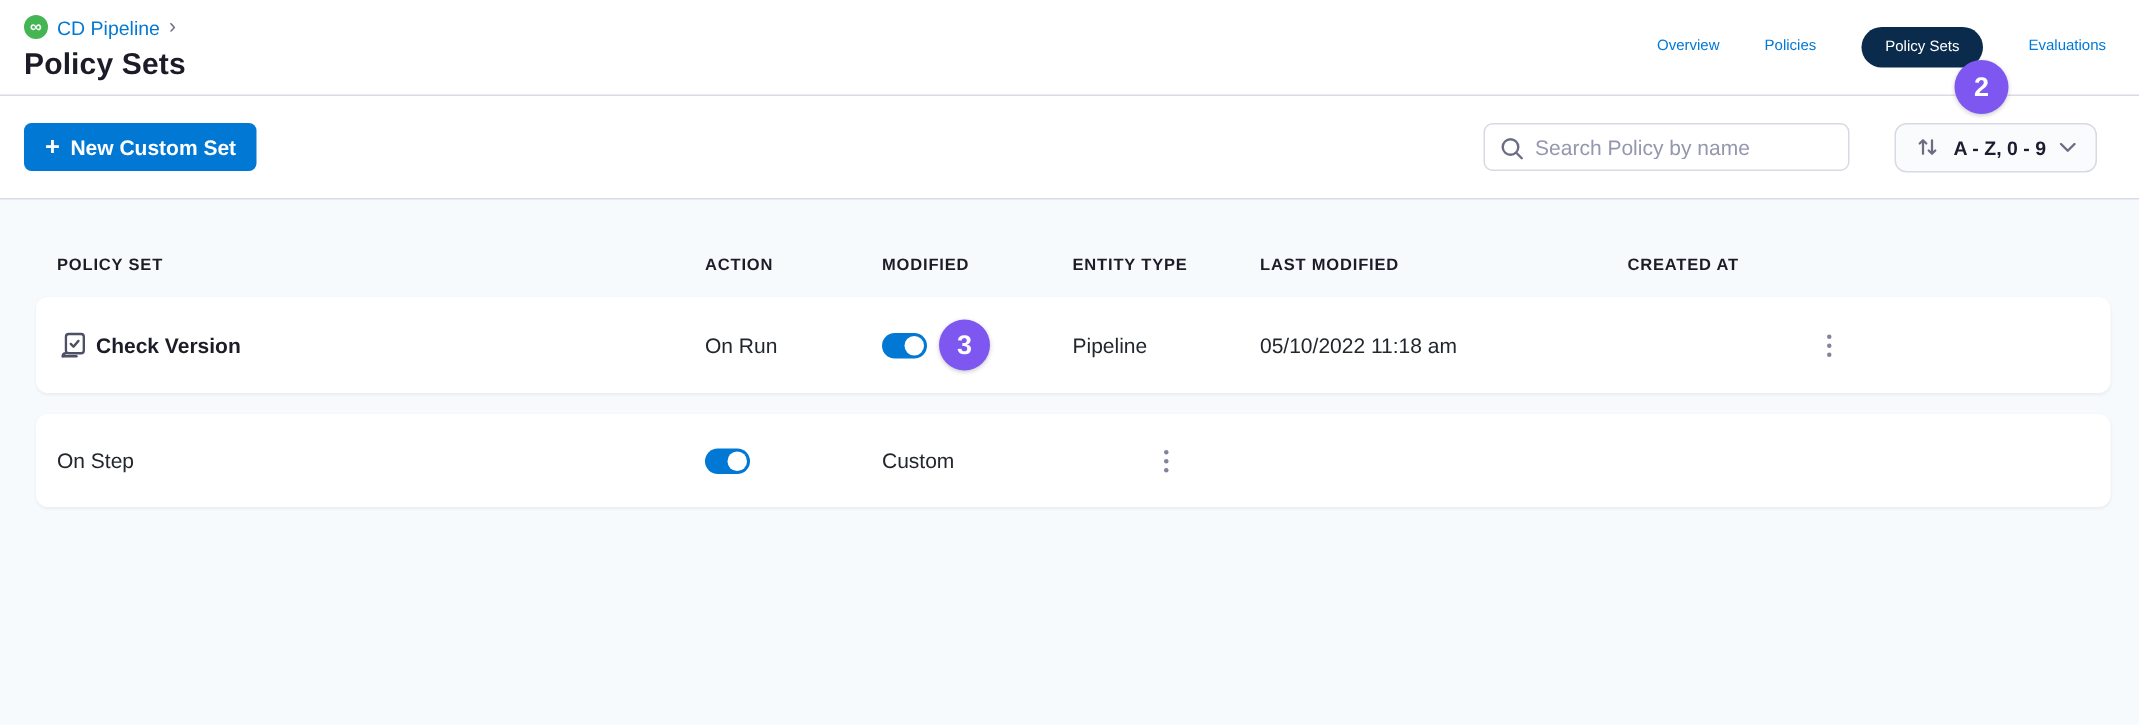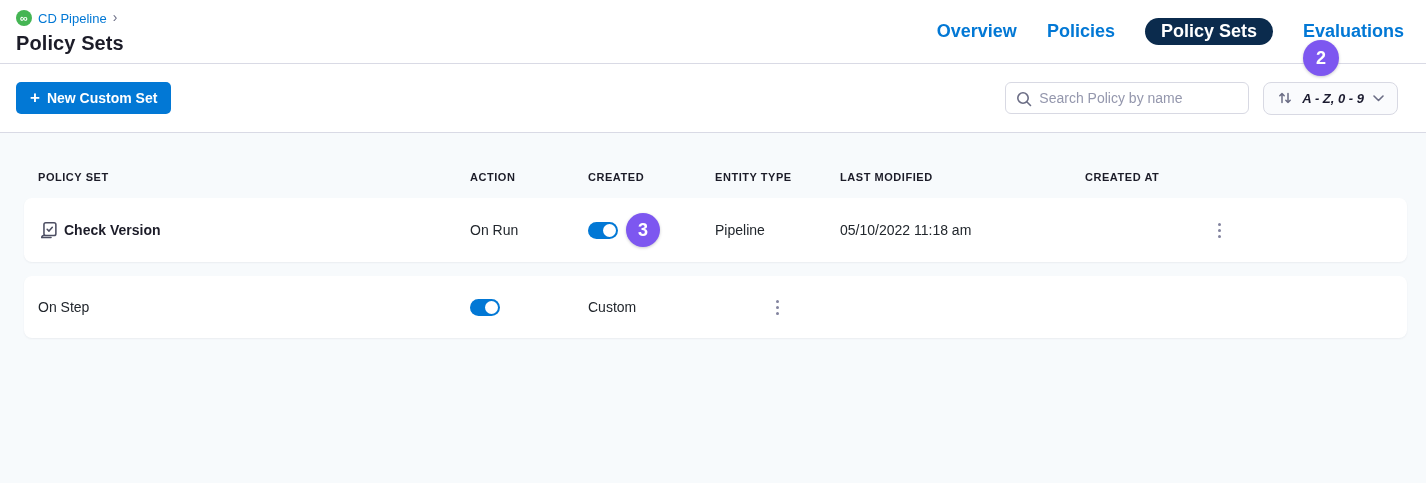--- a/index.html
+++ b/index.html
@@ -26,21 +26,21 @@
     background: #45b554; color: #ffffff;
     font-size: 11px; font-weight: 700; line-height: 15px;
     display: inline-flex; align-items: center; justify-content: center;
   }
   .crumb { color: #0278d5; font-size: 13px; font-weight: 500; text-decoration: none; cursor: pointer; }
   .crumb-sep { color: #6b6d85; font-size: 14px; line-height: 1; margin-top: -2px; }
   .title { font-size: 20px; font-weight: 700; color: #1c1c28; margin-top: 5px; letter-spacing: 0.1px; }
 
   .tabs { position: absolute; top: 17px; right: 22px; display: flex; align-items: center; gap: 30px; }
   .tab {
-    color: #0278d5; font-size: 18px; font-weight: 700;
+    color: #0278d5; font-size: 10px; font-weight: 400;
     text-decoration: none; cursor: pointer; line-height: 28px; white-space: nowrap;
   }
   .tab-active {
     background: #0b2b4d; color: #ffffff;
     border-radius: 15px; padding: 0 16px; line-height: 27px;
   }
 
   
   .step-badge {
     position: absolute; width: 36px; height: 36px; border-radius: 50%;
@@ -59,39 +59,38 @@
     display: flex; align-items: center; justify-content: space-between;
     padding: 0 28px 0 16px;
   }
   .btn-primary {
     display: inline-flex; align-items: center; gap: 7px;
     background: #0278d5; color: #ffffff; border: none; cursor: pointer;
     height: 32px; padding: 0 14px; border-radius: 5px;
     font-family: inherit; font-size: 14px; font-weight: 700;
   }
   .btn-primary .plus { font-size: 17px; font-weight: 700; line-height: 1; margin-top: -1px; }
-  .toolbar-right { display: flex; align-items: center; gap: 14px; }
+  .toolbar-right { display: flex; align-items: center; gap: 30px; }
   .search-box {
     position: relative; width: 244px; height: 32px;
     border: 1px solid #d8d9e3; border-radius: 6px; background: #ffffff;
     display: flex; align-items: center;
   }
   .search-box svg { position: absolute; left: 9px; top: 7px; }
   .search-box input {
     width: 100%; height: 100%; border: none; outline: none; background: transparent;
     padding: 0 10px 0 33px; font-family: inherit; font-size: 14px; color: #22272d;
   }
   .search-box input::placeholder { color: #9497ad; }
   .sort-btn {
     display: inline-flex; align-items: center; gap: 9px;
     height: 33px; padding: 0 13px;
     background: #fafbfd; border: 1px solid #d8d9e3; border-radius: 8px;
     font-family: inherit; font-size: 13px; font-weight: 700; color: #1c1c30;
     cursor: pointer;
-    font-style: italic;
   }
 
   
   .content { position: relative; }
   .thead, .trow {
     display: grid;
     grid-template-columns: 432px 118px 127px 125px 245px 1fr 40px;
     align-items: center;
   }
   .thead {
@@ -171,21 +170,21 @@
           <polyline points="1,1 5.5,5.5 10,1"></polyline>
         </svg>
       </button>
     </div>
   </div>
 
   <main class="content">
     <div class="thead">
       <div class="th">POLICY SET</div>
       <div class="th">ACTION</div>
-      <div class="th">CREATED</div>
+      <div class="th">MODIFIED</div>
       <div class="th">ENTITY TYPE</div>
       <div class="th">LAST MODIFIED</div>
       <div class="th">CREATED AT</div>
       <div class="th"></div>
     </div>
 
     <div class="card trow">
       <div class="cell name-cell">
         <span class="ps-icon">
           <svg width="22" height="22" viewBox="0 0 24 24" fill="none" stroke="#4d4f63" stroke-width="1.7" stroke-linecap="round" stroke-linejoin="round">

